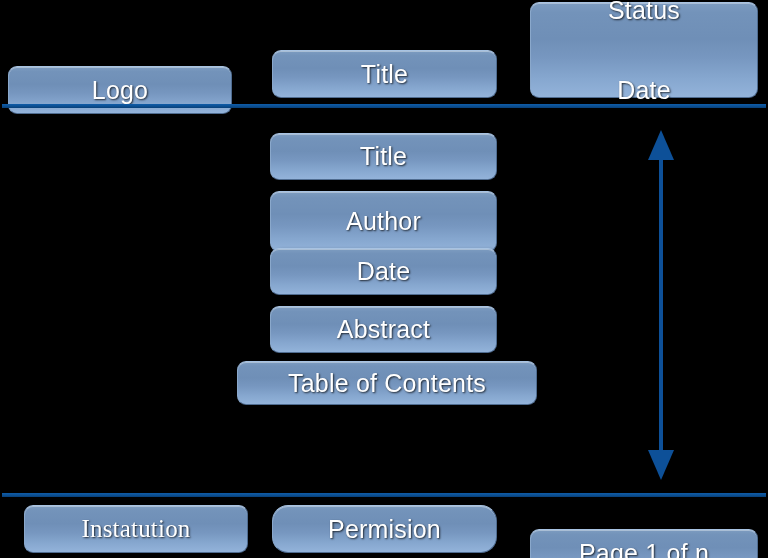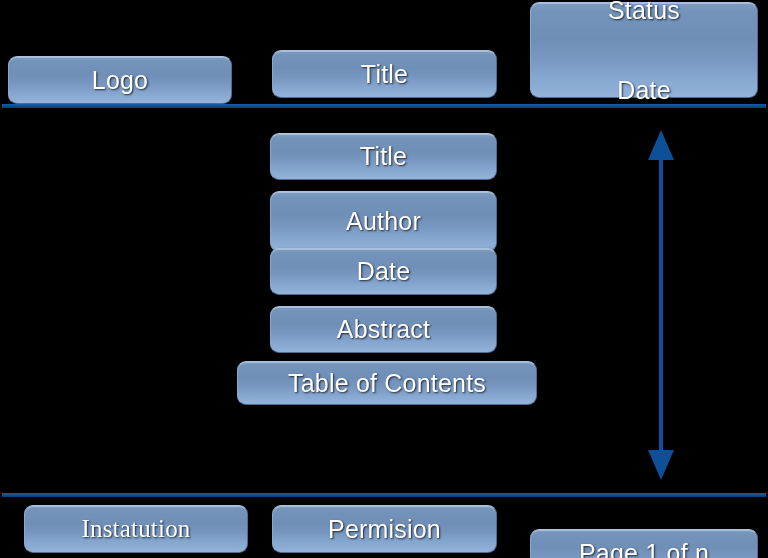--- a/index.html
+++ b/index.html
@@ -93,21 +93,21 @@
   .arrow-head.down {
     bottom: 0;
     border-top: 30px solid #0d5098;
   }
 </style>
 </head>
 <body>
 
 <div id="canvas">
 
-  <div class="box" style="left:8px; top:56px; width:224px; height:48px;">
+  <div class="box" style="left:8px; top:66px; width:224px; height:48px;">
     <span class="line">Logo</span>
   </div>
 
   <div class="box" style="left:272px; top:50px; width:225px; height:48px;">
     <span class="line">Title</span>
   </div>
 
   <div class="box multiline" style="left:530px; top:2px; width:228px; height:96px;">
     <span class="line">Status</span>
     <span class="line">Date</span>
@@ -140,21 +140,21 @@
     <div class="arrow-shaft" style="top:26px; height:298px;"></div>
     <div class="arrow-head down"></div>
   </div>
 
   <div class="rule" style="top:493px;"></div>
 
   <div class="box" style="left:24px; top:505px; width:224px; height:48px;font-family:Liberation Serif, serif;">
     <span class="line">Instatution</span>
   </div>
 
-  <div class="box" style="left:272px; top:505px; width:225px; height:48px;">
+  <div class="box" style="left:272px; top:505px; width:225px; height:48px;border-radius:16px;">
     <span class="line">Permision</span>
   </div>
 
   <div class="box" style="left:530px; top:505px; width:228px; height:48px;margin-top:24px;">
     <span class="line">Page 1 of n</span>
   </div>
 
 </div>
 
 </body></html>

